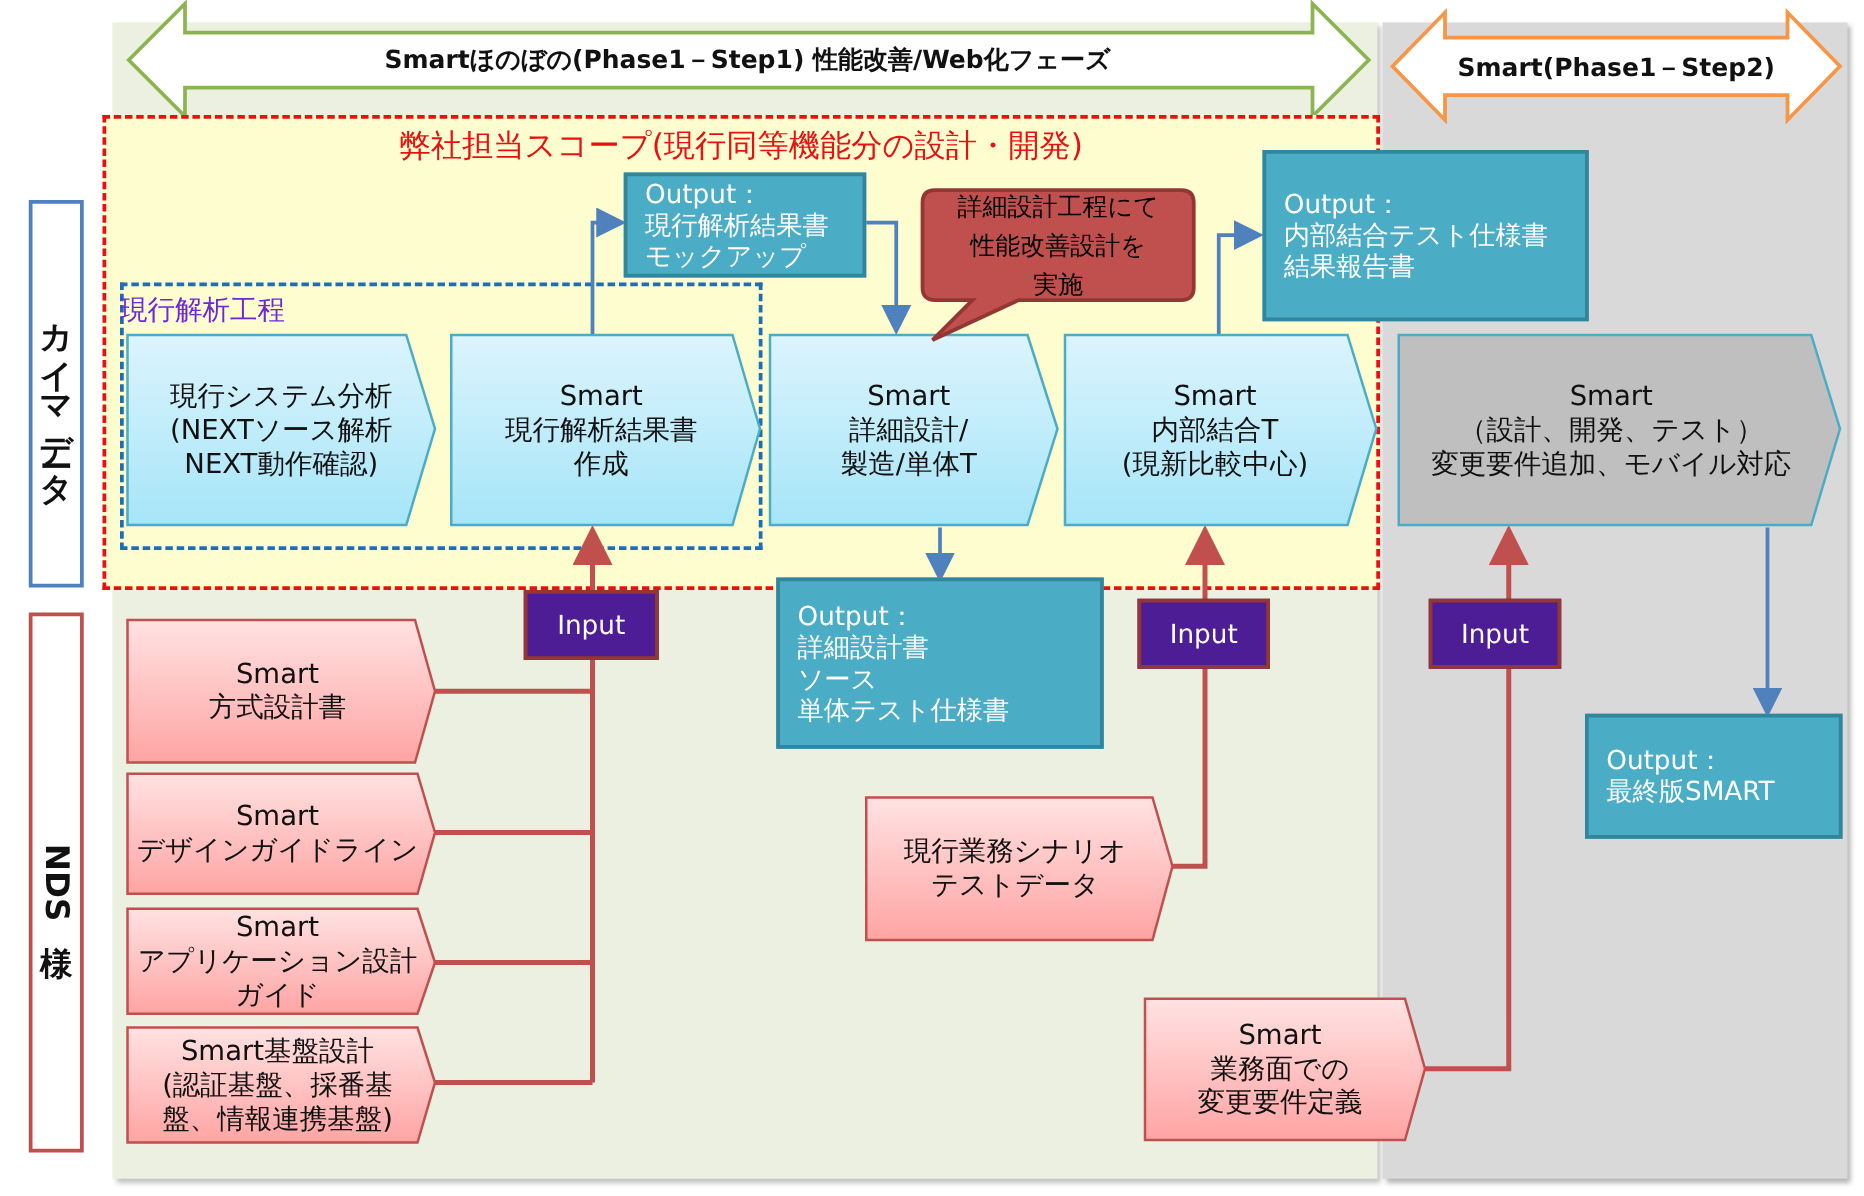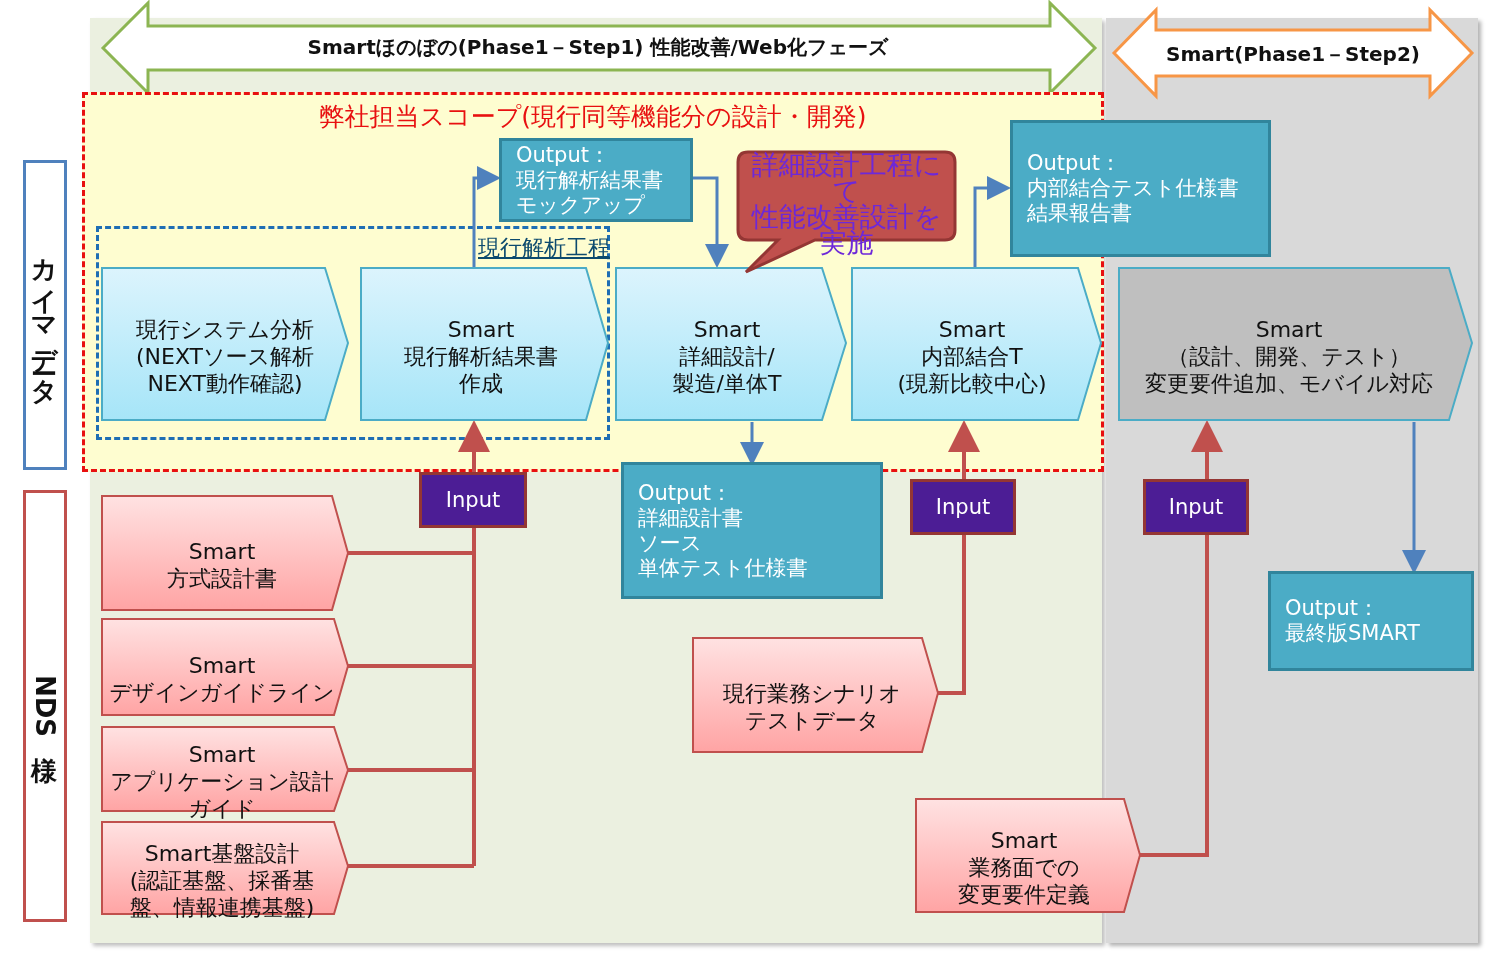--- a/index.html
+++ b/index.html
@@ -3,30 +3,30 @@
 <meta charset="utf-8">
 <style>
   html,body{margin:0;padding:0;background:#fff;}
   body{width:1491px;height:957px;position:relative;overflow:hidden;font-family:"DejaVu Sans","Liberation Sans",sans-serif;}
   .abs{position:absolute;}
   .phase1-bg{left:90px;top:18px;width:1012px;height:925px;background:#ebf0e0;box-shadow:3px 3px 4px rgba(0,0,0,0.25);}
   .phase2-bg{left:1106px;top:18px;width:372px;height:925px;background:#d9d9d9;box-shadow:3px 3px 4px rgba(0,0,0,0.3);}
   .scope{left:82px;top:92px;width:1022px;height:380px;background:#fefdd0;border:3px dashed #e81010;box-sizing:border-box;}
   .scope-title{left:82px;top:100px;width:1022px;text-align:center;color:#e81010;font-weight:normal;font-size:25px;}
   .analysis-box{left:96px;top:226px;width:514px;height:214px;border:3px dashed #1e6eb4;box-sizing:border-box;}
-  .analysis-title{left:96px;top:233px;width:514px;text-align:right;font-size:22px;color:#0c4a6e;text-decoration:underline;}
+  .analysis-title{left:96px;top:233px;width:514px;text-align:left;font-size:22px;color:#6d28d9;}
   .lane{box-sizing:border-box;background:#fff;}
   .lane-kaima{left:23px;top:160px;width:44px;height:310px;border:3px solid #4f81bd;}
   .lane-nds{left:23px;top:490px;width:44px;height:432px;border:3px solid #c0504d;}
   .lane-label{position:absolute;left:0;top:0;width:100%;height:100%;display:flex;align-items:center;justify-content:center;writing-mode:vertical-rl;font-weight:bold;font-size:26px;color:#111;}
   svg.layer{position:absolute;left:0;top:0;}
-  .node-text{position:absolute;display:flex;flex-direction:column;align-items:center;justify-content:center;text-align:center;font-size:22px;line-height:27px;color:#111;margin-top:12px;}
+  .node-text{position:absolute;display:flex;flex-direction:column;align-items:center;justify-content:center;text-align:center;font-size:22px;line-height:27px;color:#111;}
   .out-box{position:absolute;background:#4bacc6;border:3px solid #31859c;box-sizing:border-box;color:#fff;font-size:21px;line-height:25px;padding:0 14px;display:flex;flex-direction:column;justify-content:center;}
   .input-box{position:absolute;background:#4c1d95;border:3px solid #943634;box-sizing:border-box;color:#fff;font-size:21px;display:flex;align-items:center;justify-content:center;}
-  .callout-text{position:absolute;color:#6d28d9;font-size:27px;line-height:26px;text-align:center;display:flex;flex-direction:column;justify-content:flex-start;}
+  .callout-text{position:absolute;color:#000000;font-size:20px;line-height:26px;text-align:center;display:flex;flex-direction:column;justify-content:space-between;}
   .arrow-label{position:absolute;font-weight:bold;font-size:20px;color:#111;text-align:center;}
 </style>
 </head>
 <body>
 
 <div class="abs phase1-bg"></div>
 <div class="abs phase2-bg"></div>
 
 <svg class="layer" width="1491" height="957">
   <defs>

